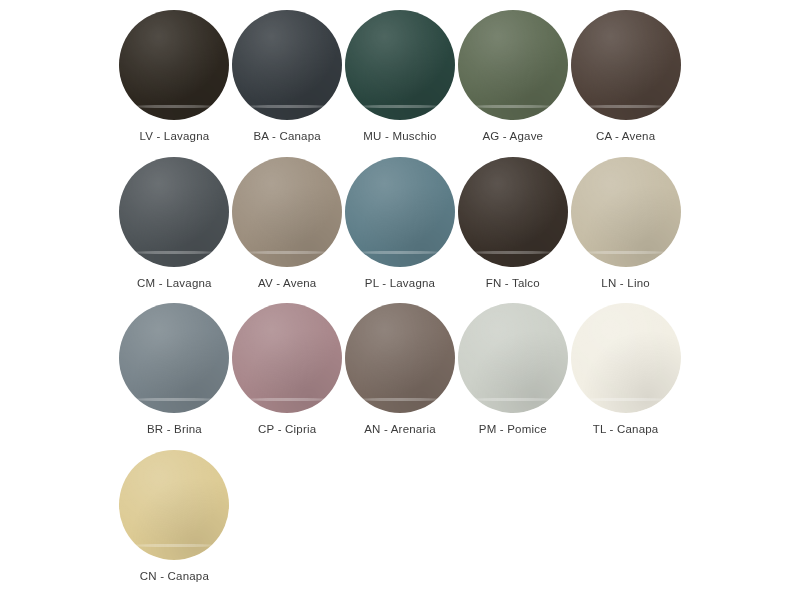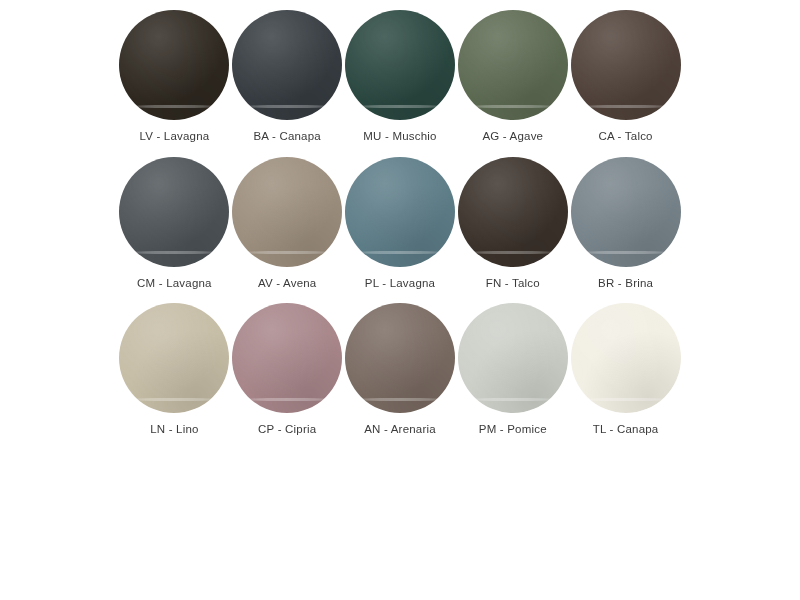--- a/index.html
+++ b/index.html
@@ -128,21 +128,21 @@
     <div class="swatch-disc-wrap">
       <div class="swatch-disc" style="background-color: rgb(93, 106, 82);"></div>
     </div>
     <div class="swatch-label">AG - Agave</div>
   </div>
 
   <div class="swatch-cell">
     <div class="swatch-disc-wrap">
       <div class="swatch-disc" style="background-color: rgb(80, 66, 58);"></div>
     </div>
-    <div class="swatch-label">CA - Talco</div>
+    <div class="swatch-label">CA - Avena</div>
   </div>
 
   <div class="swatch-cell">
     <div class="swatch-disc-wrap">
       <div class="swatch-disc" style="background-color: rgb(77, 83, 87);"></div>
     </div>
     <div class="swatch-label">CM - Lavagna</div>
   </div>
 
   <div class="swatch-cell">
@@ -161,34 +161,34 @@
 
   <div class="swatch-cell">
     <div class="swatch-disc-wrap">
       <div class="swatch-disc" style="background-color: rgb(59, 50, 43);"></div>
     </div>
     <div class="swatch-label">FN - Talco</div>
   </div>
 
   <div class="swatch-cell">
     <div class="swatch-disc-wrap">
+      <div class="swatch-disc" style="background-color: rgb(198, 189, 166);"></div>
+    </div>
+    <div class="swatch-label">LN - Lino</div>
+  </div>
+
+  <div class="swatch-cell">
+    <div class="swatch-disc-wrap">
       <div class="swatch-disc" style="background-color: rgb(119, 131, 138);"></div>
     </div>
     <div class="swatch-label">BR - Brina</div>
   </div>
 
   <div class="swatch-cell">
     <div class="swatch-disc-wrap">
-      <div class="swatch-disc" style="background-color: rgb(198, 189, 166);"></div>
-    </div>
-    <div class="swatch-label">LN - Lino</div>
-  </div>
-
-  <div class="swatch-cell">
-    <div class="swatch-disc-wrap">
       <div class="swatch-disc" style="background-color: rgb(168, 134, 138);"></div>
     </div>
     <div class="swatch-label">CP - Cipria</div>
   </div>
 
   <div class="swatch-cell">
     <div class="swatch-disc-wrap">
       <div class="swatch-disc" style="background-color: rgb(122, 107, 98);"></div>
     </div>
     <div class="swatch-label">AN - Arenaria</div>
@@ -201,14 +201,20 @@
     <div class="swatch-label">PM - Pomice</div>
   </div>
 
   <div class="swatch-cell">
     <div class="swatch-disc-wrap">
       <div class="swatch-disc" style="background-color: rgb(242, 239, 228);"></div>
     </div>
     <div class="swatch-label">TL - Canapa</div>
   </div>
 
+  <div class="swatch-cell">
+    <div class="swatch-disc-wrap">
+      <div class="swatch-disc" style="background-color: rgb(221, 203, 148);"></div>
+    </div>
+    <div class="swatch-label">CN - Canapa</div>
+  </div>
 
 </div>
 
 </body></html>

